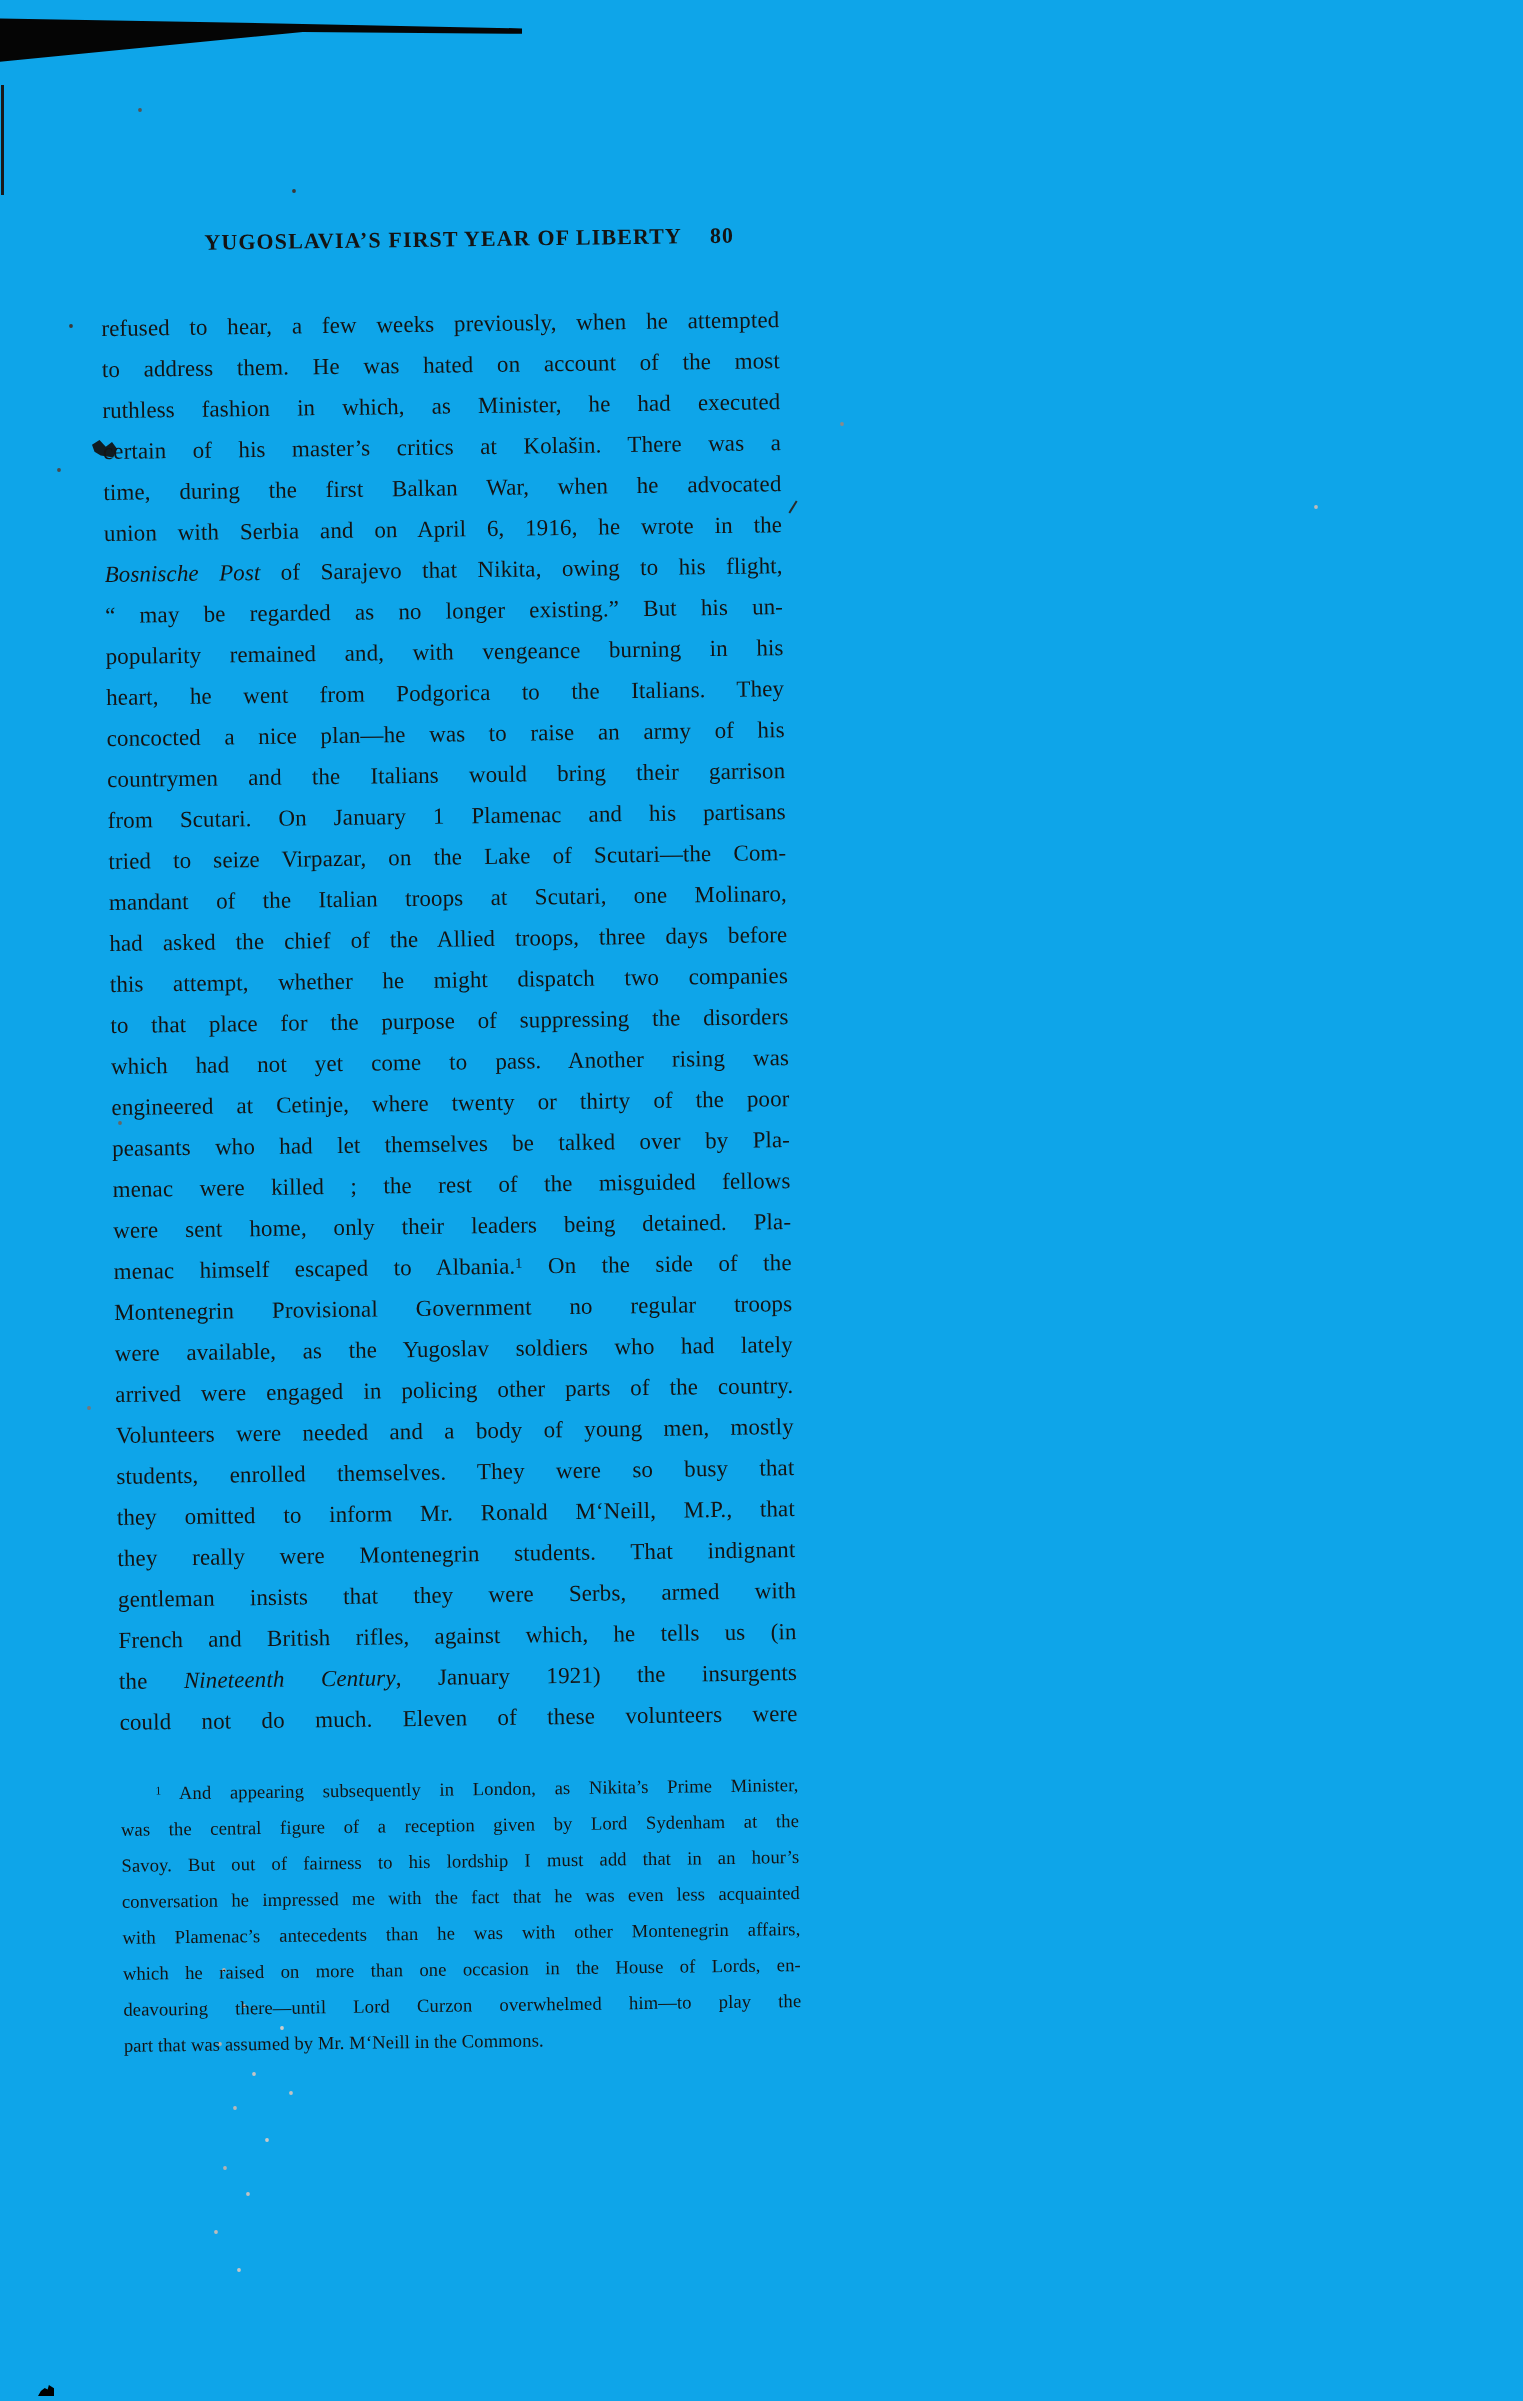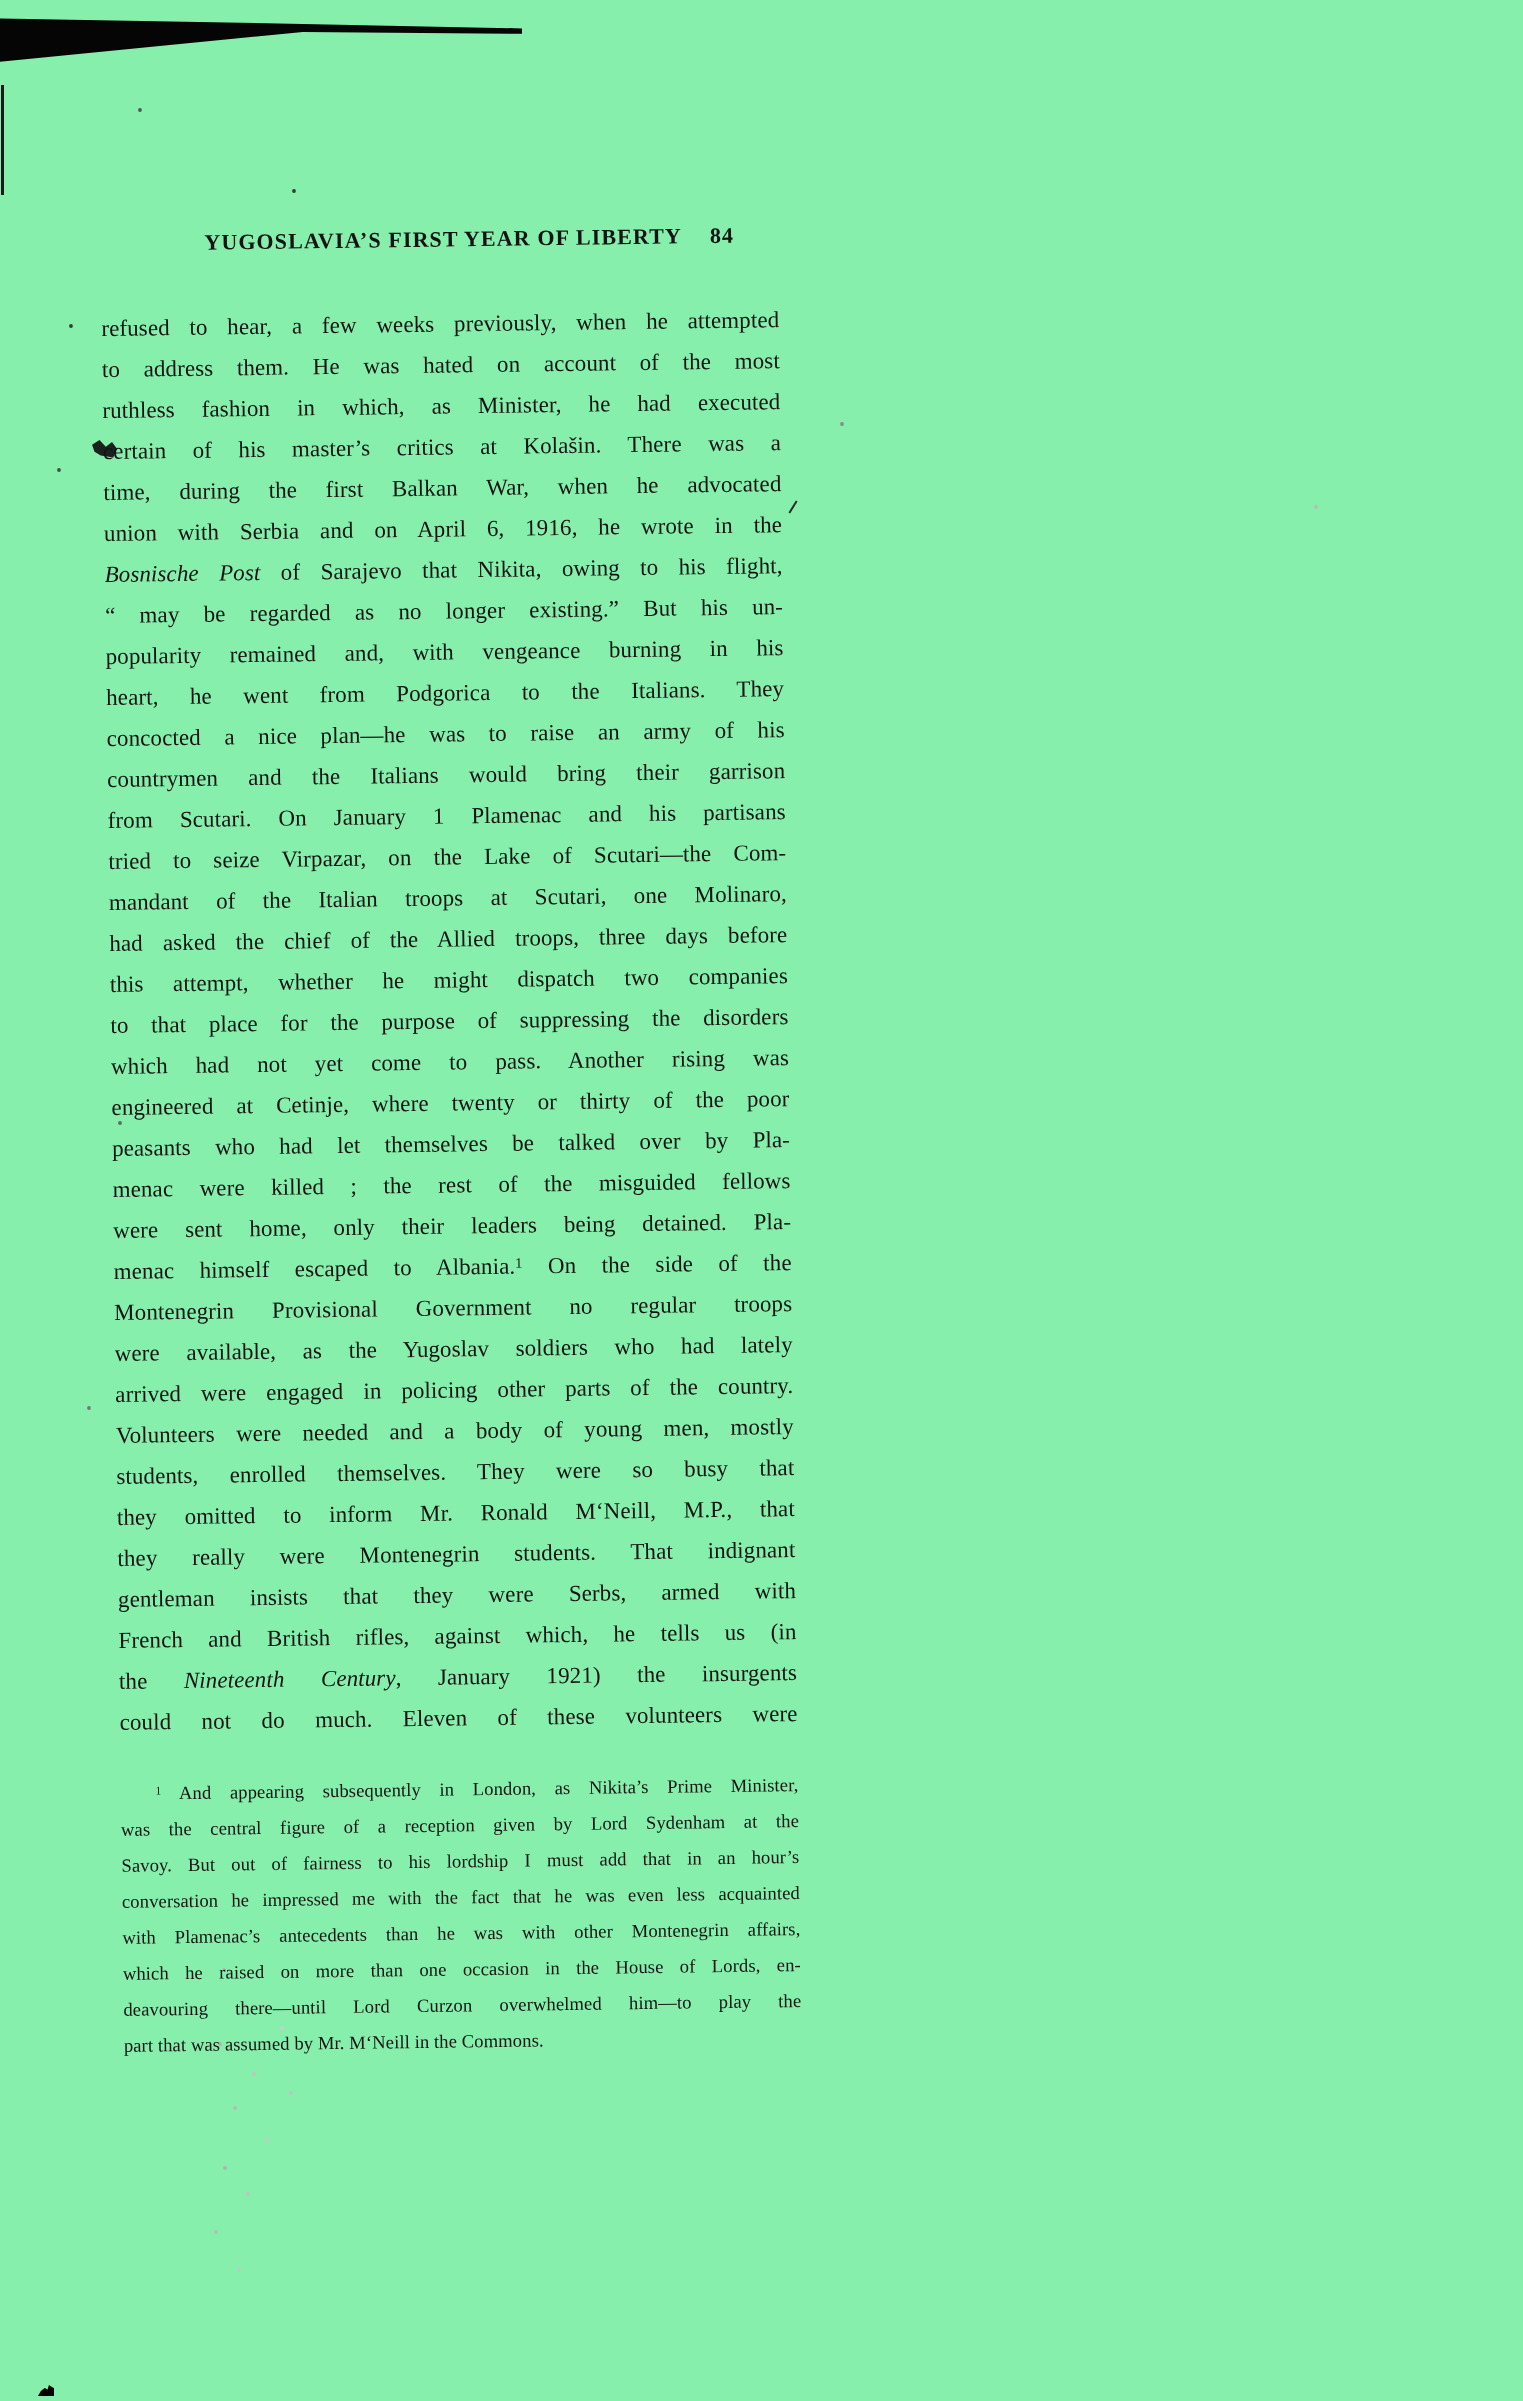--- a/index.html
+++ b/index.html
@@ -5,21 +5,21 @@
   html, body { margin: 0; padding: 0; }
   body {
     width: 1524px; height: 2401px;
     background: #ffffff;
     position: relative;
     overflow: hidden;
     font-family: "Liberation Serif", serif;
   }
   .page {
     position: absolute; inset: 0;
-    background: #86efac;
+    background: #0ea5e9;
   }
 
   
   .artifact-top-wedge {
     position: absolute; left: 0; top: 16.7px;
     width: 522px; height: 45px;
     background: #050505;
     clip-path: polygon(0 4%, 58% 16%, 100% 26%, 100% 38%, 58% 34%, 0 100%);
   }
   .artifact-left-line {
@@ -127,21 +127,21 @@
   <div class="artifact-left-line"></div>
   <div class="artifact-backslash"></div>
   <div class="artifact-ink-smudge"></div>
   <div class="artifact-blob-bottom"></div>
   <div class="artifact-specks"></div>
 
   <div class="content">
 
     <div class="page-header">
       <span>YUGOSLAVIA’S FIRST YEAR OF LIBERTY</span>
-      <span>84</span>
+      <span>80</span>
     </div>
 
     <div class="body-block">
         <div class="line"><span>refused to hear, a few weeks previously, when he attempted</span></div>
         <div class="line"><span>to address them. He was hated on account of the most</span></div>
         <div class="line"><span>ruthless fashion in which, as Minister, he had executed</span></div>
         <div class="line"><span>certain of his master’s critics at Kolašin. There was a</span></div>
         <div class="line"><span>time, during the first Balkan War, when he advocated</span></div>
         <div class="line"><span>union with Serbia and on April 6, 1916, he wrote in the</span></div>
         <div class="line"><em>Bosnische Post</em><span> of Sarajevo that Nikita, owing to his flight,</span></div>

